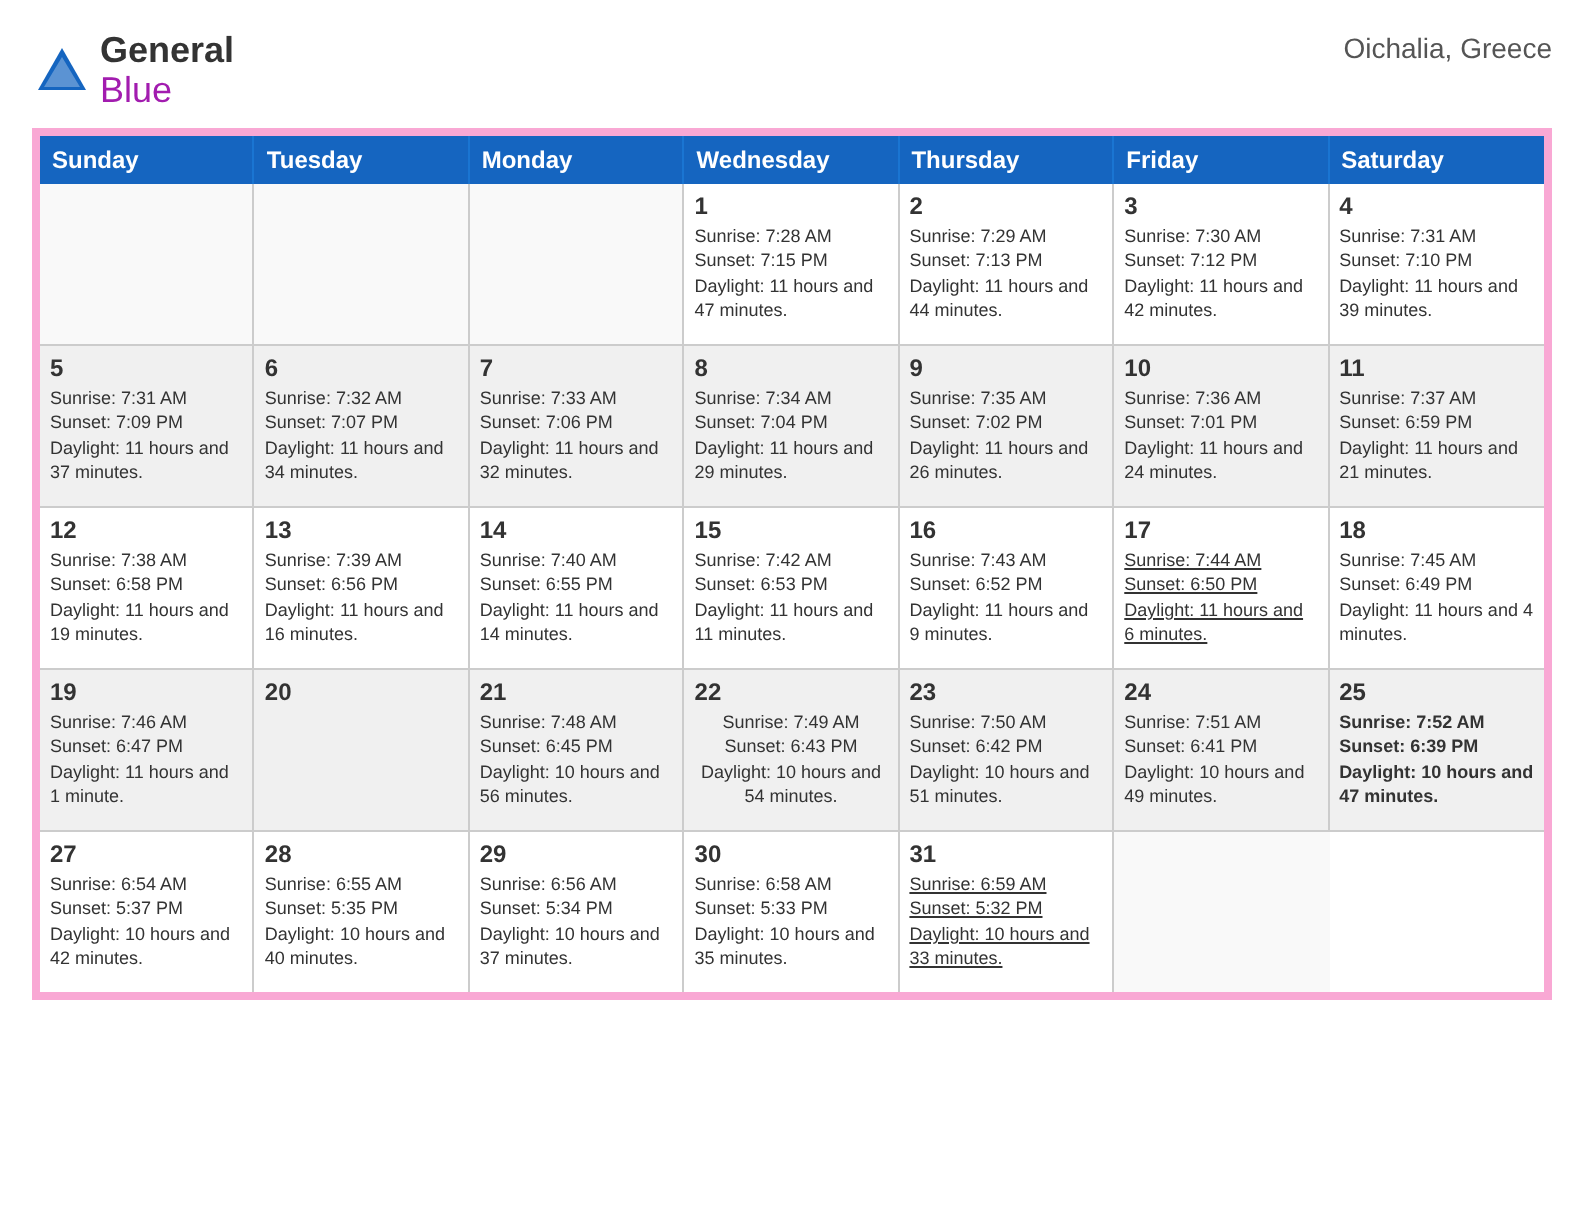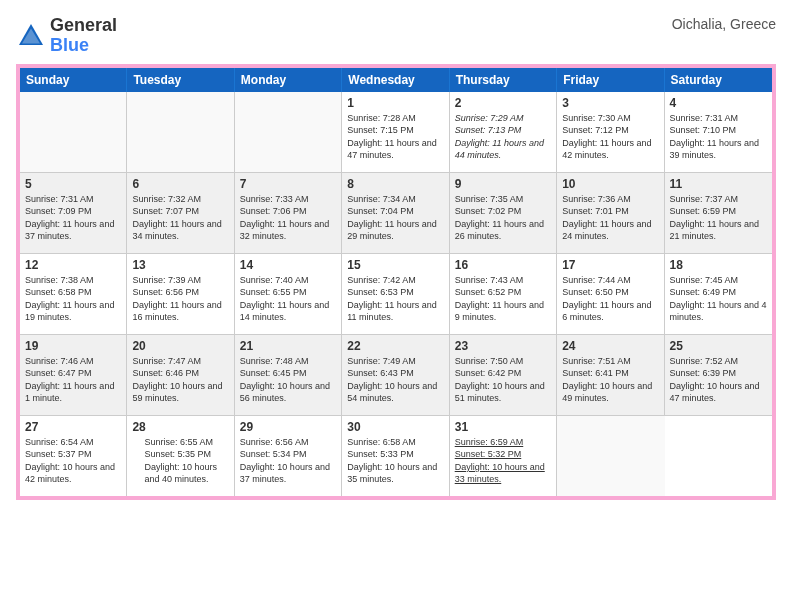--- a/index.html
+++ b/index.html
@@ -33,22 +33,22 @@
       flex-direction: column;
       line-height: 1.1;
     }
     .logo-general {
       font-size: 18px;
       font-weight: bold;
       color: #333;
     }
     .logo-blue {
       font-size: 18px;
-      font-weight: bold;
-      color: #3b82f6;
+      font-weight: normal;
+      color: #a21caf;
     }
     .logo-icon {
       width: 30px;
       height: 30px;
     }
     .title-block {
       text-align: right;
     }
     .month-title {
       font-size: 32px;
@@ -151,21 +151,21 @@
           <div class="cal-cell empty"></div>
           <div class="cal-cell empty"></div>
           <div class="cal-cell">
             <span class="day-num">1</span>
             <div class="cell-text" style="white-space: pre-line;">Sunrise: 7:28 AM
 Sunset: 7:15 PM
 Daylight: 11 hours and 47 minutes.</div>
           </div>
           <div class="cal-cell">
             <span class="day-num">2</span>
-            <div class="cell-text" style="white-space: pre-line; font-style: italic;">Sunrise: 7:29 AM
+            <div class="cell-text" style="white-space: pre-line;">Sunrise: 7:29 AM
 Sunset: 7:13 PM
 Daylight: 11 hours and 44 minutes.</div>
           </div>
           <div class="cal-cell">
             <span class="day-num">3</span>
             <div class="cell-text" style="white-space: pre-line;">Sunrise: 7:30 AM
 Sunset: 7:12 PM
 Daylight: 11 hours and 42 minutes.</div>
           </div>
           <div class="cal-cell">
@@ -245,85 +245,82 @@
 Daylight: 11 hours and 11 minutes.</div>
           </div>
           <div class="cal-cell">
             <span class="day-num">16</span>
             <div class="cell-text" style="white-space: pre-line;">Sunrise: 7:43 AM
 Sunset: 6:52 PM
 Daylight: 11 hours and 9 minutes.</div>
           </div>
           <div class="cal-cell">
             <span class="day-num">17</span>
-            <div class="cell-text" style="white-space: pre-line;">Sunrise: 7:44 AM
+            <div class="cell-text" style="white-space: pre-line; text-decoration: underline;">Sunrise: 7:44 AM
 Sunset: 6:50 PM
 Daylight: 11 hours and 6 minutes.</div>
           </div>
           <div class="cal-cell">
             <span class="day-num">18</span>
             <div class="cell-text" style="white-space: pre-line;">Sunrise: 7:45 AM
 Sunset: 6:49 PM
 Daylight: 11 hours and 4 minutes.</div>
           </div>
         </div>
         <div class="cal-row">
           <div class="cal-cell shaded">
             <span class="day-num">19</span>
             <div class="cell-text" style="white-space: pre-line;">Sunrise: 7:46 AM
 Sunset: 6:47 PM
 Daylight: 11 hours and 1 minute.</div>
           </div>
           <div class="cal-cell shaded">
             <span class="day-num">20</span>
-            <div class="cell-text" style="white-space: pre-line;">Sunrise: 7:47 AM
-Sunset: 6:46 PM
-Daylight: 10 hours and 59 minutes.</div>
           </div>
           <div class="cal-cell shaded">
             <span class="day-num">21</span>
             <div class="cell-text" style="white-space: pre-line;">Sunrise: 7:48 AM
 Sunset: 6:45 PM
 Daylight: 10 hours and 56 minutes.</div>
           </div>
           <div class="cal-cell shaded">
             <span class="day-num">22</span>
-            <div class="cell-text" style="white-space: pre-line;">Sunrise: 7:49 AM
+            <div class="cell-text" style="white-space: pre-line; text-align: center;">Sunrise: 7:49 AM
 Sunset: 6:43 PM
 Daylight: 10 hours and 54 minutes.</div>
           </div>
           <div class="cal-cell shaded">
             <span class="day-num">23</span>
             <div class="cell-text" style="white-space: pre-line;">Sunrise: 7:50 AM
 Sunset: 6:42 PM
 Daylight: 10 hours and 51 minutes.</div>
           </div>
           <div class="cal-cell shaded">
             <span class="day-num">24</span>
             <div class="cell-text" style="white-space: pre-line;">Sunrise: 7:51 AM
 Sunset: 6:41 PM
 Daylight: 10 hours and 49 minutes.</div>
           </div>
           <div class="cal-cell shaded">
             <span class="day-num">25</span>
-            <div class="cell-text" style="white-space: pre-line;">Sunrise: 7:52 AM
+            <div class="cell-text" style="white-space: pre-line; font-weight: bold;">Sunrise: 7:52 AM
 Sunset: 6:39 PM
 Daylight: 10 hours and 47 minutes.</div>
           </div>
         </div>
         <div class="cal-row">
           <div class="cal-cell">
             <span class="day-num">27</span>
             <div class="cell-text" style="white-space: pre-line;">Sunrise: 6:54 AM
 Sunset: 5:37 PM
 Daylight: 10 hours and 42 minutes.</div>
           </div>
           <div class="cal-cell">
             <span class="day-num">28</span>
-            <div class="cell-text" style="white-space: pre-line; margin-left: 12px;">Sunrise: 6:55 AM
+            <div class="cell-text" style="white-space: pre-line;">Sunrise: 6:55 AM
 Sunset: 5:35 PM
 Daylight: 10 hours and 40 minutes.</div>
           </div>
           <div class="cal-cell">
             <span class="day-num">29</span>
             <div class="cell-text" style="white-space: pre-line;">Sunrise: 6:56 AM
 Sunset: 5:34 PM
 Daylight: 10 hours and 37 minutes.</div>
           </div>
           <div class="cal-cell">

